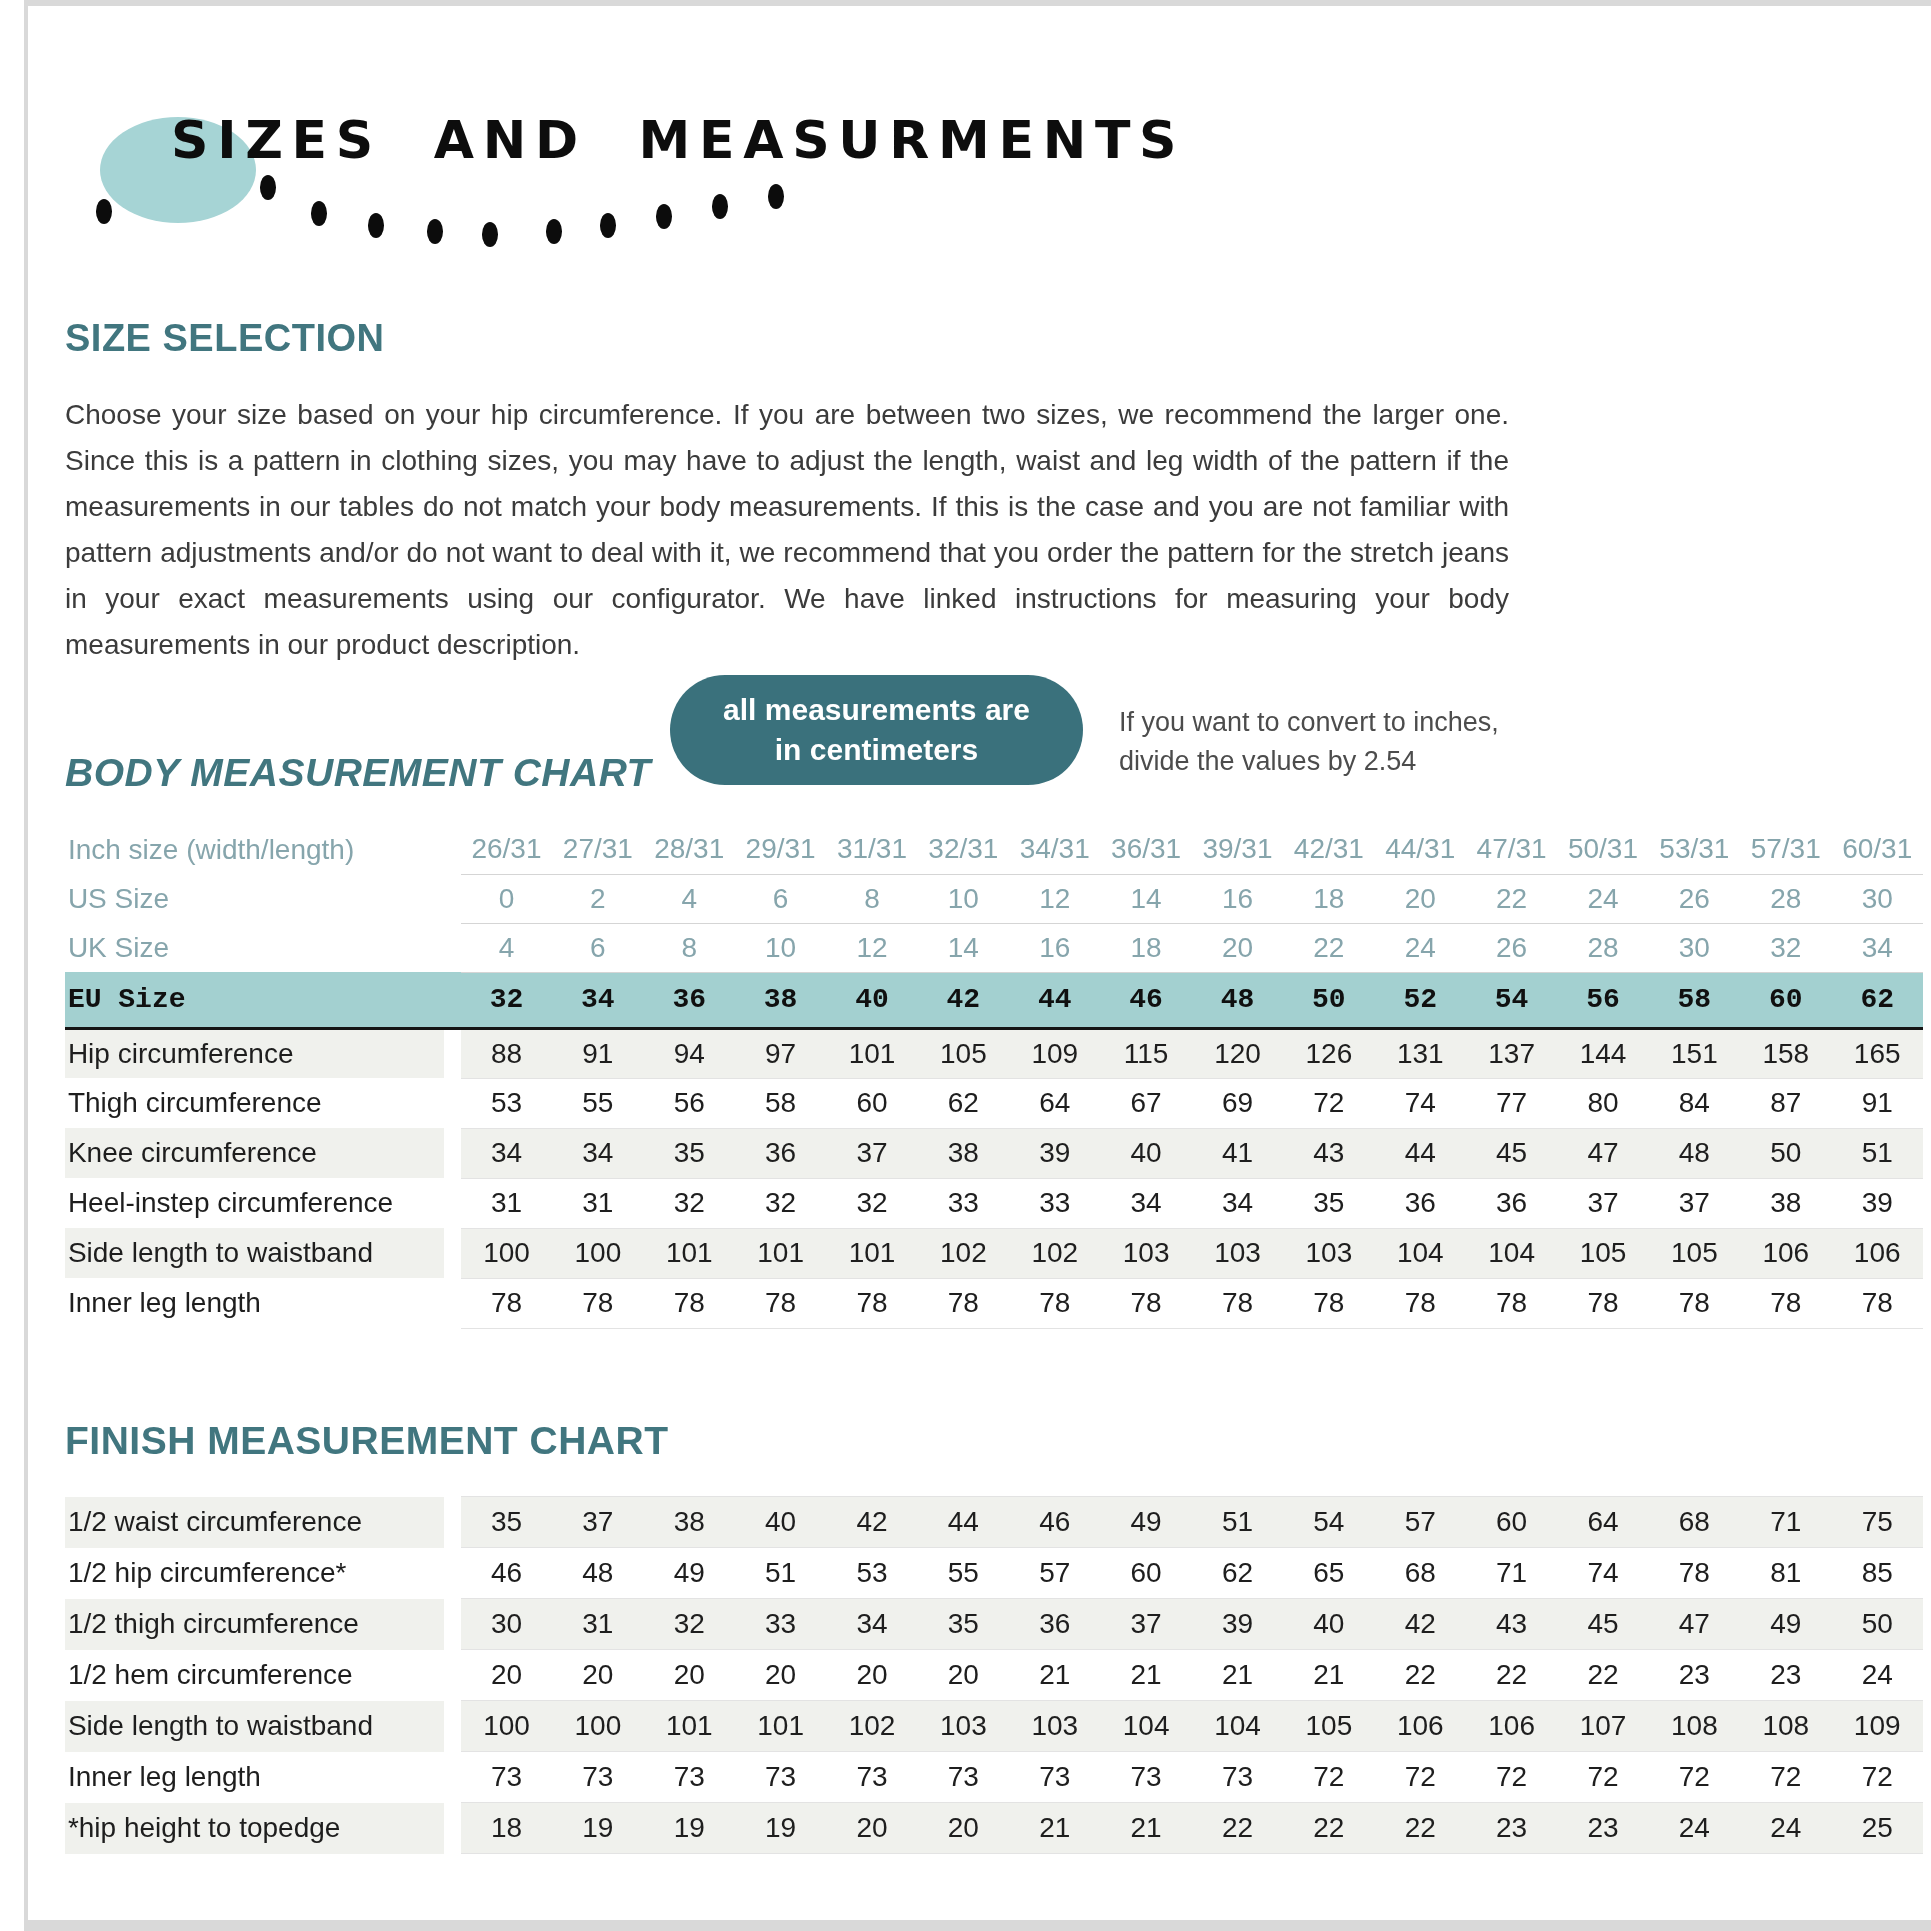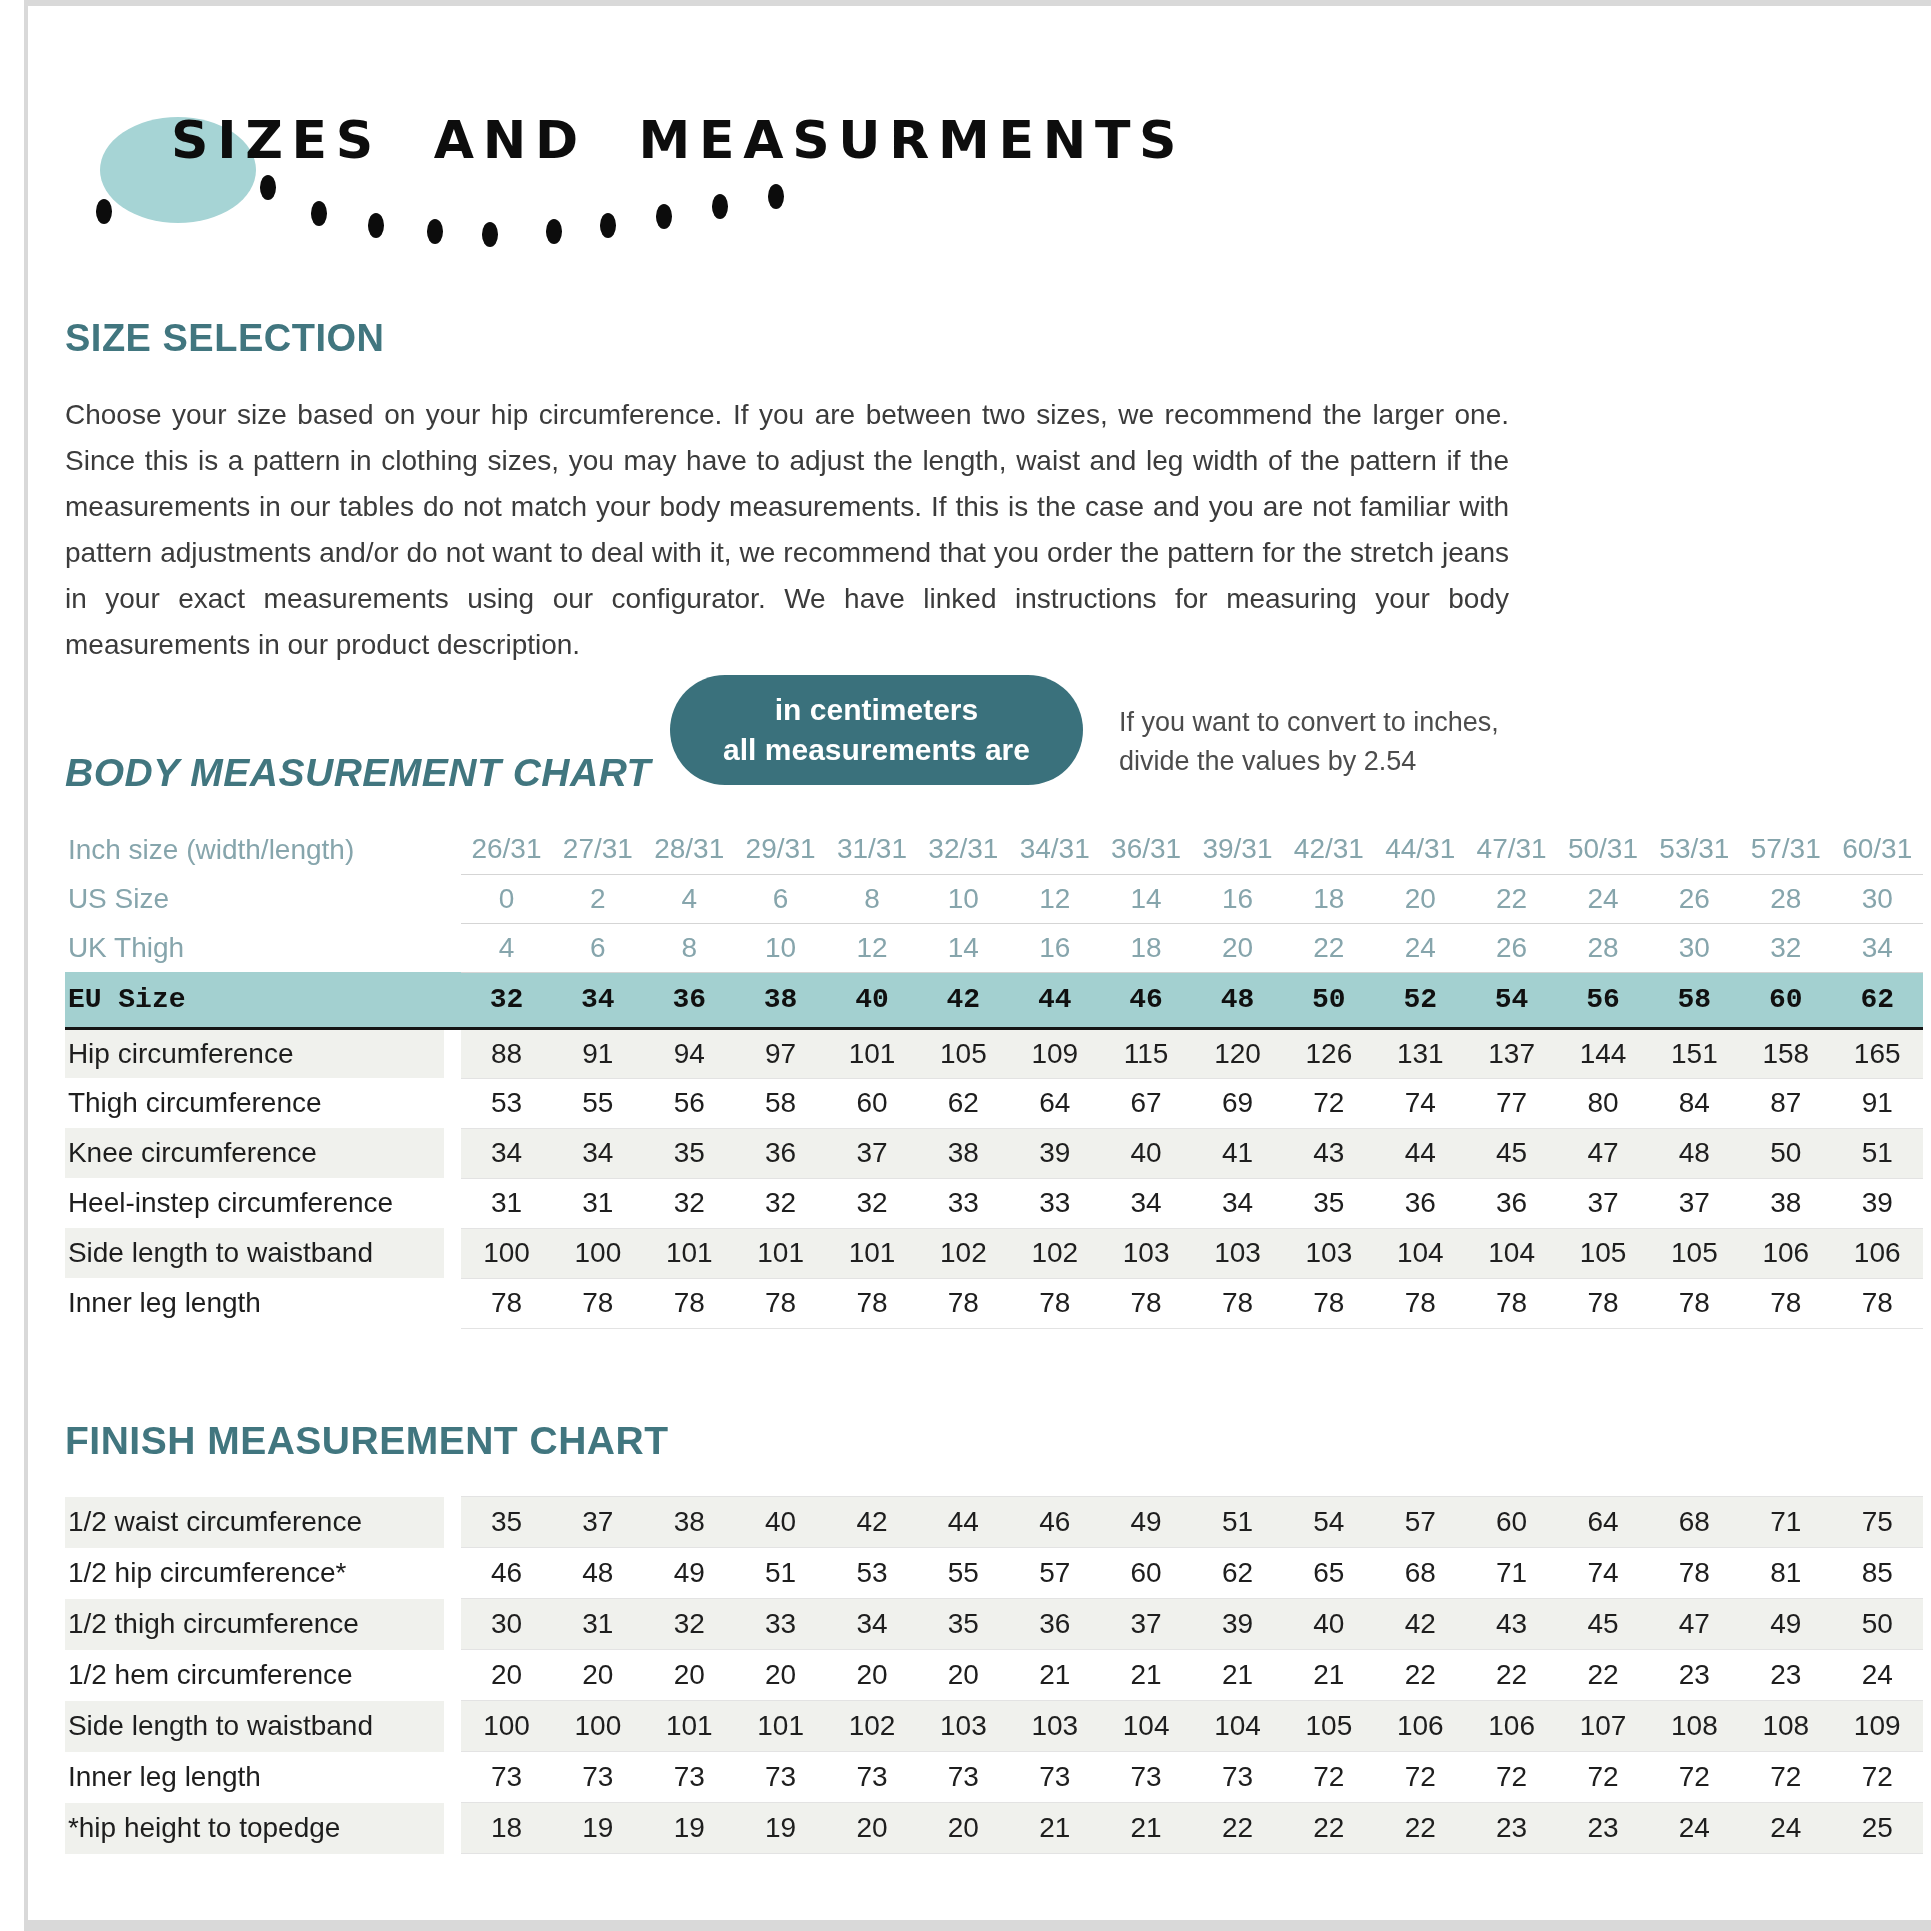--- a/index.html
+++ b/index.html
@@ -65,22 +65,22 @@
   <span class="dot" style="left:572px;top:207px"></span>
   <span class="dot" style="left:628px;top:198px"></span>
   <span class="dot" style="left:684px;top:188px"></span>
   <span class="dot" style="left:740px;top:178px"></span>
 
   <h2 class="sec" id="h-size">SIZE SELECTION</h2>
   <p class="para">Choose your size based on your hip circumference. If you are between two sizes, we recommend the larger one. Since this is a pattern in clothing sizes, you may have to adjust the length, waist and leg width of the pattern if the measurements in our tables do not match your body measurements. If this is the case and you are not familiar with pattern adjustments and/or do not want to deal with it, we recommend that you order the pattern for the stretch jeans in your exact measurements using our configurator. We have linked instructions for measuring your body measurements in our product description.</p>
 
   <h2 class="sec" id="h-body">BODY MEASUREMENT CHART</h2>
   <div class="badge">
+    <span>all measurements are</span>
     <span>in centimeters</span>
-    <span>all measurements are</span>
   </div>
   <div class="note">
     <div>If you want to convert to inches,</div>
     <div>divide the values by 2.54</div>
   </div>
 
   <table class="chart" id="body-table">
       <colgroup>
         <col style="width: 20.4%;">
         <col style="width: 0.9%;">
@@ -136,21 +136,21 @@
           <td class="val">16</td>
           <td class="val">18</td>
           <td class="val">20</td>
           <td class="val">22</td>
           <td class="val">24</td>
           <td class="val">26</td>
           <td class="val">28</td>
           <td class="val">30</td>
         </tr>
         <tr class="sz">
-          <td class="lbl">UK Thigh</td>
+          <td class="lbl">UK Size</td>
           <td class="gut"></td>
           <td class="val">4</td>
           <td class="val">6</td>
           <td class="val">8</td>
           <td class="val">10</td>
           <td class="val">12</td>
           <td class="val">14</td>
           <td class="val">16</td>
           <td class="val">18</td>
           <td class="val">20</td>

